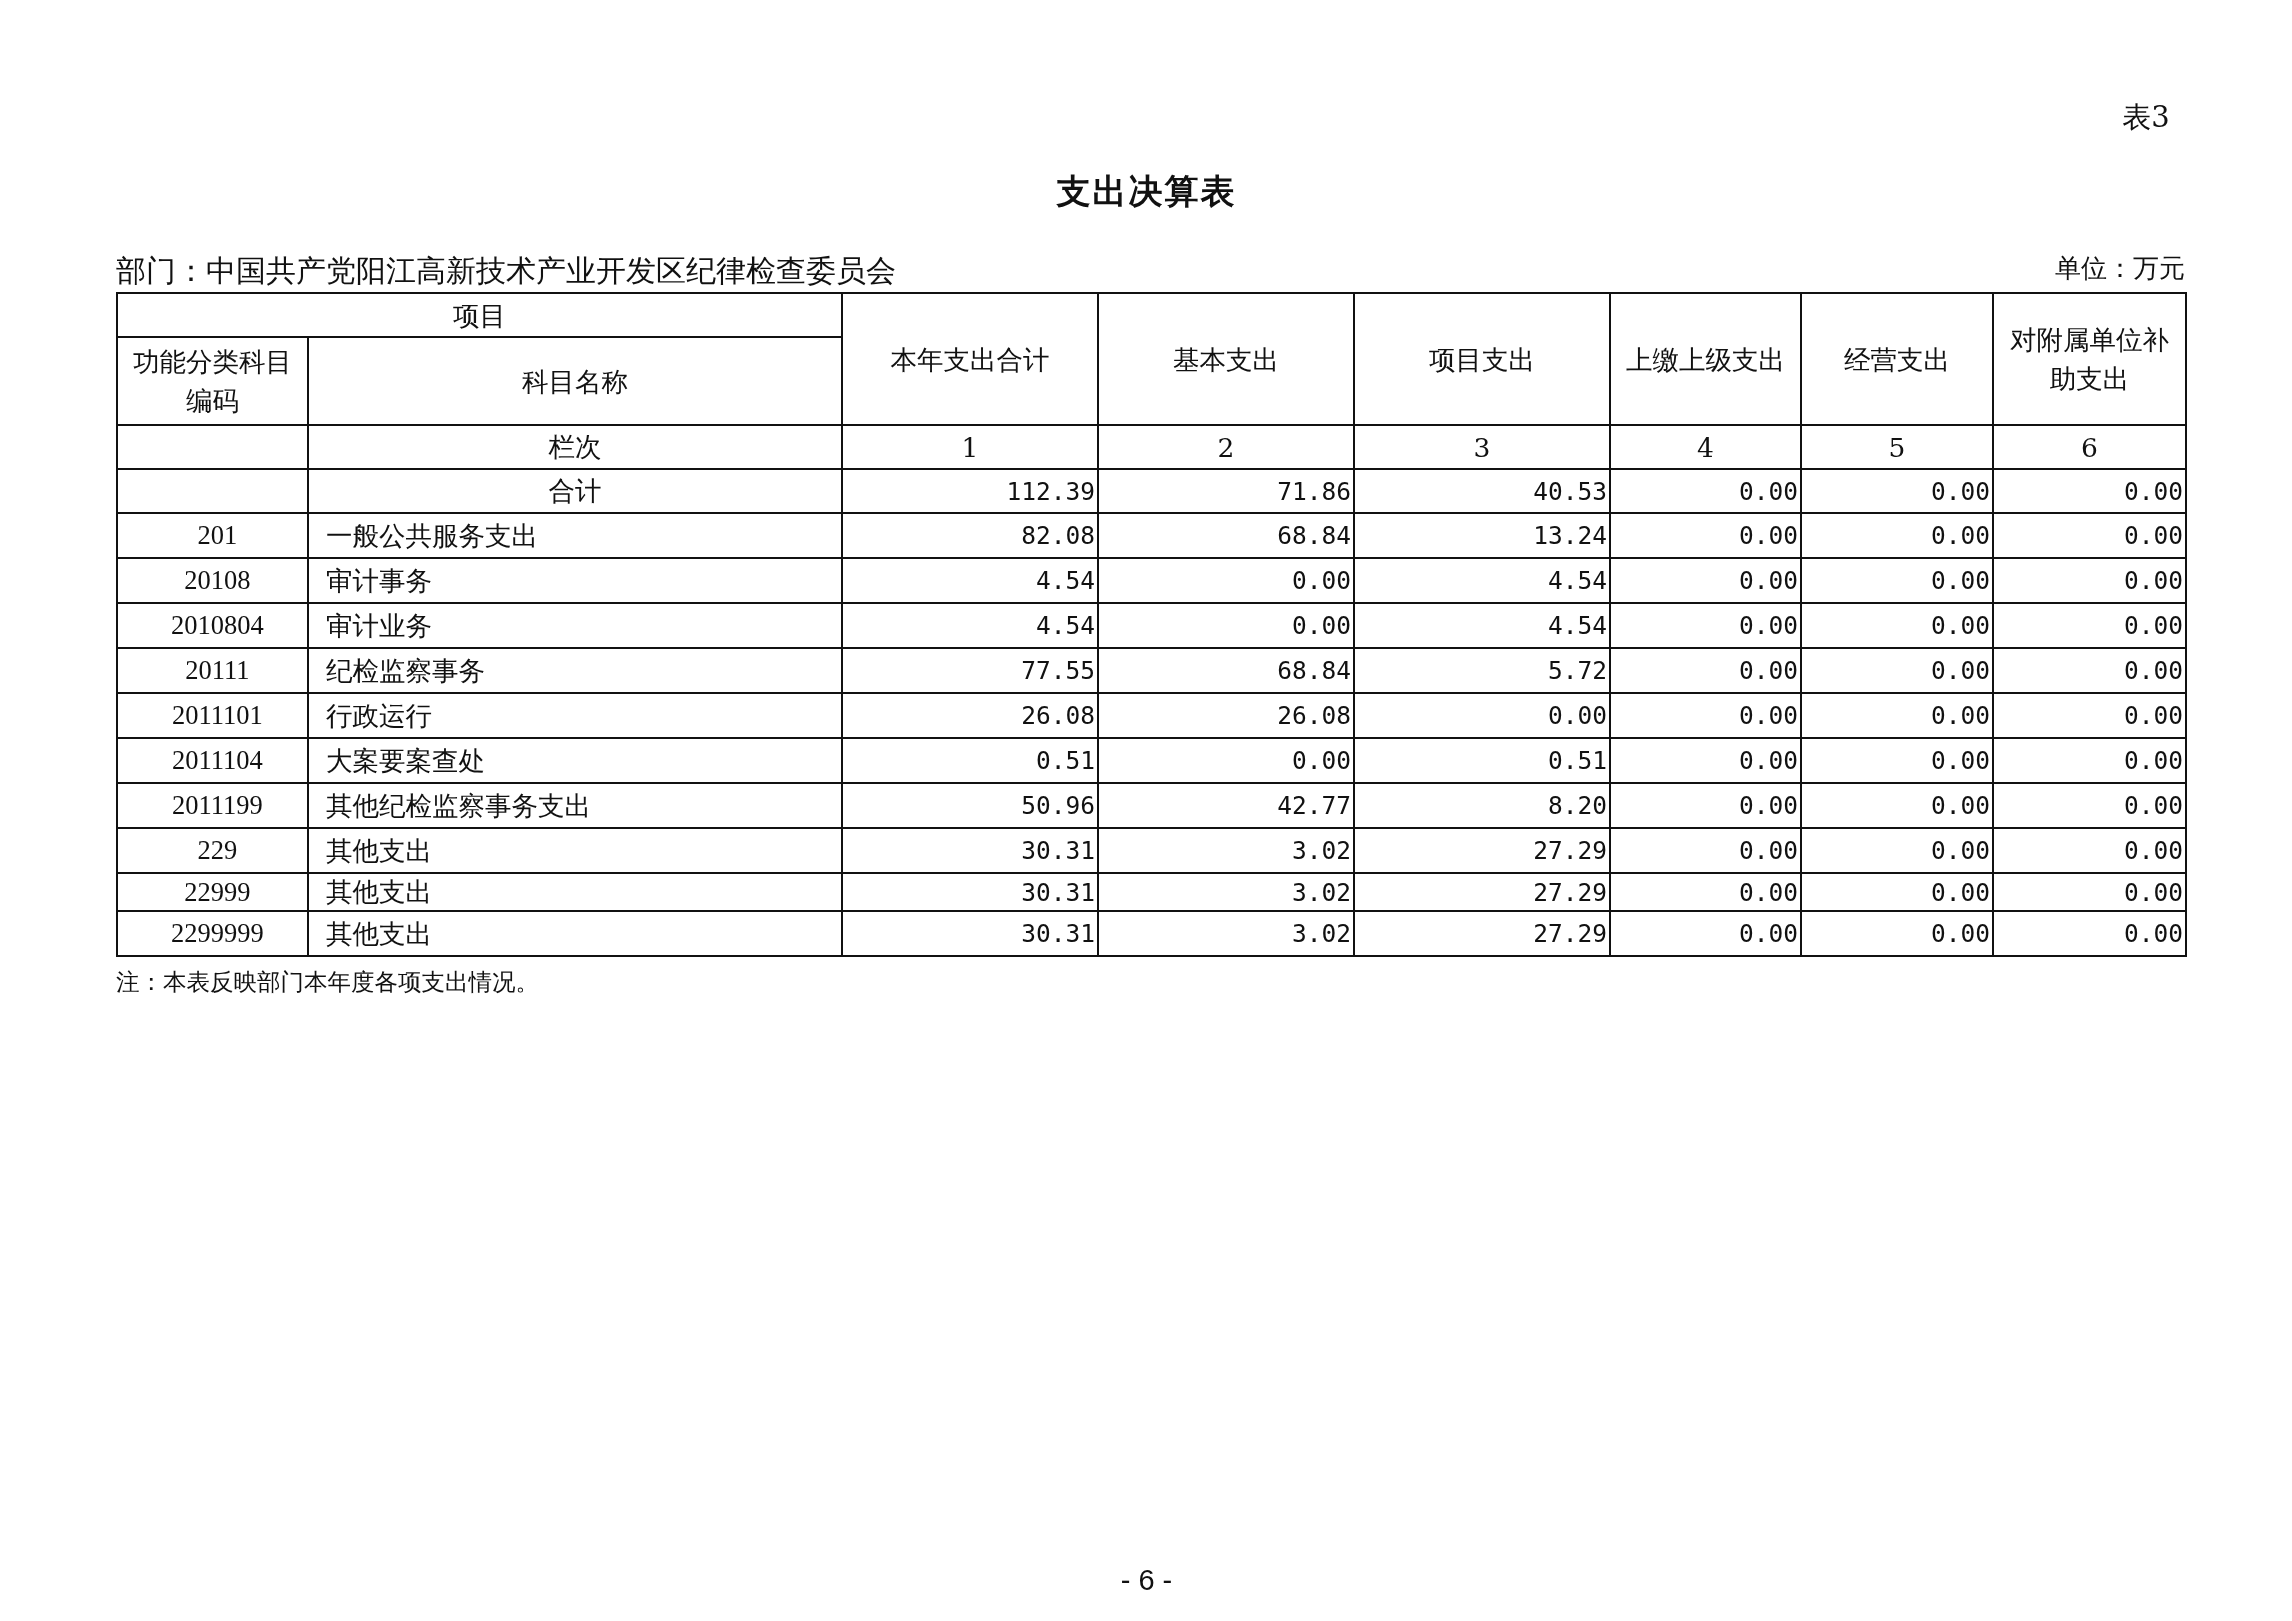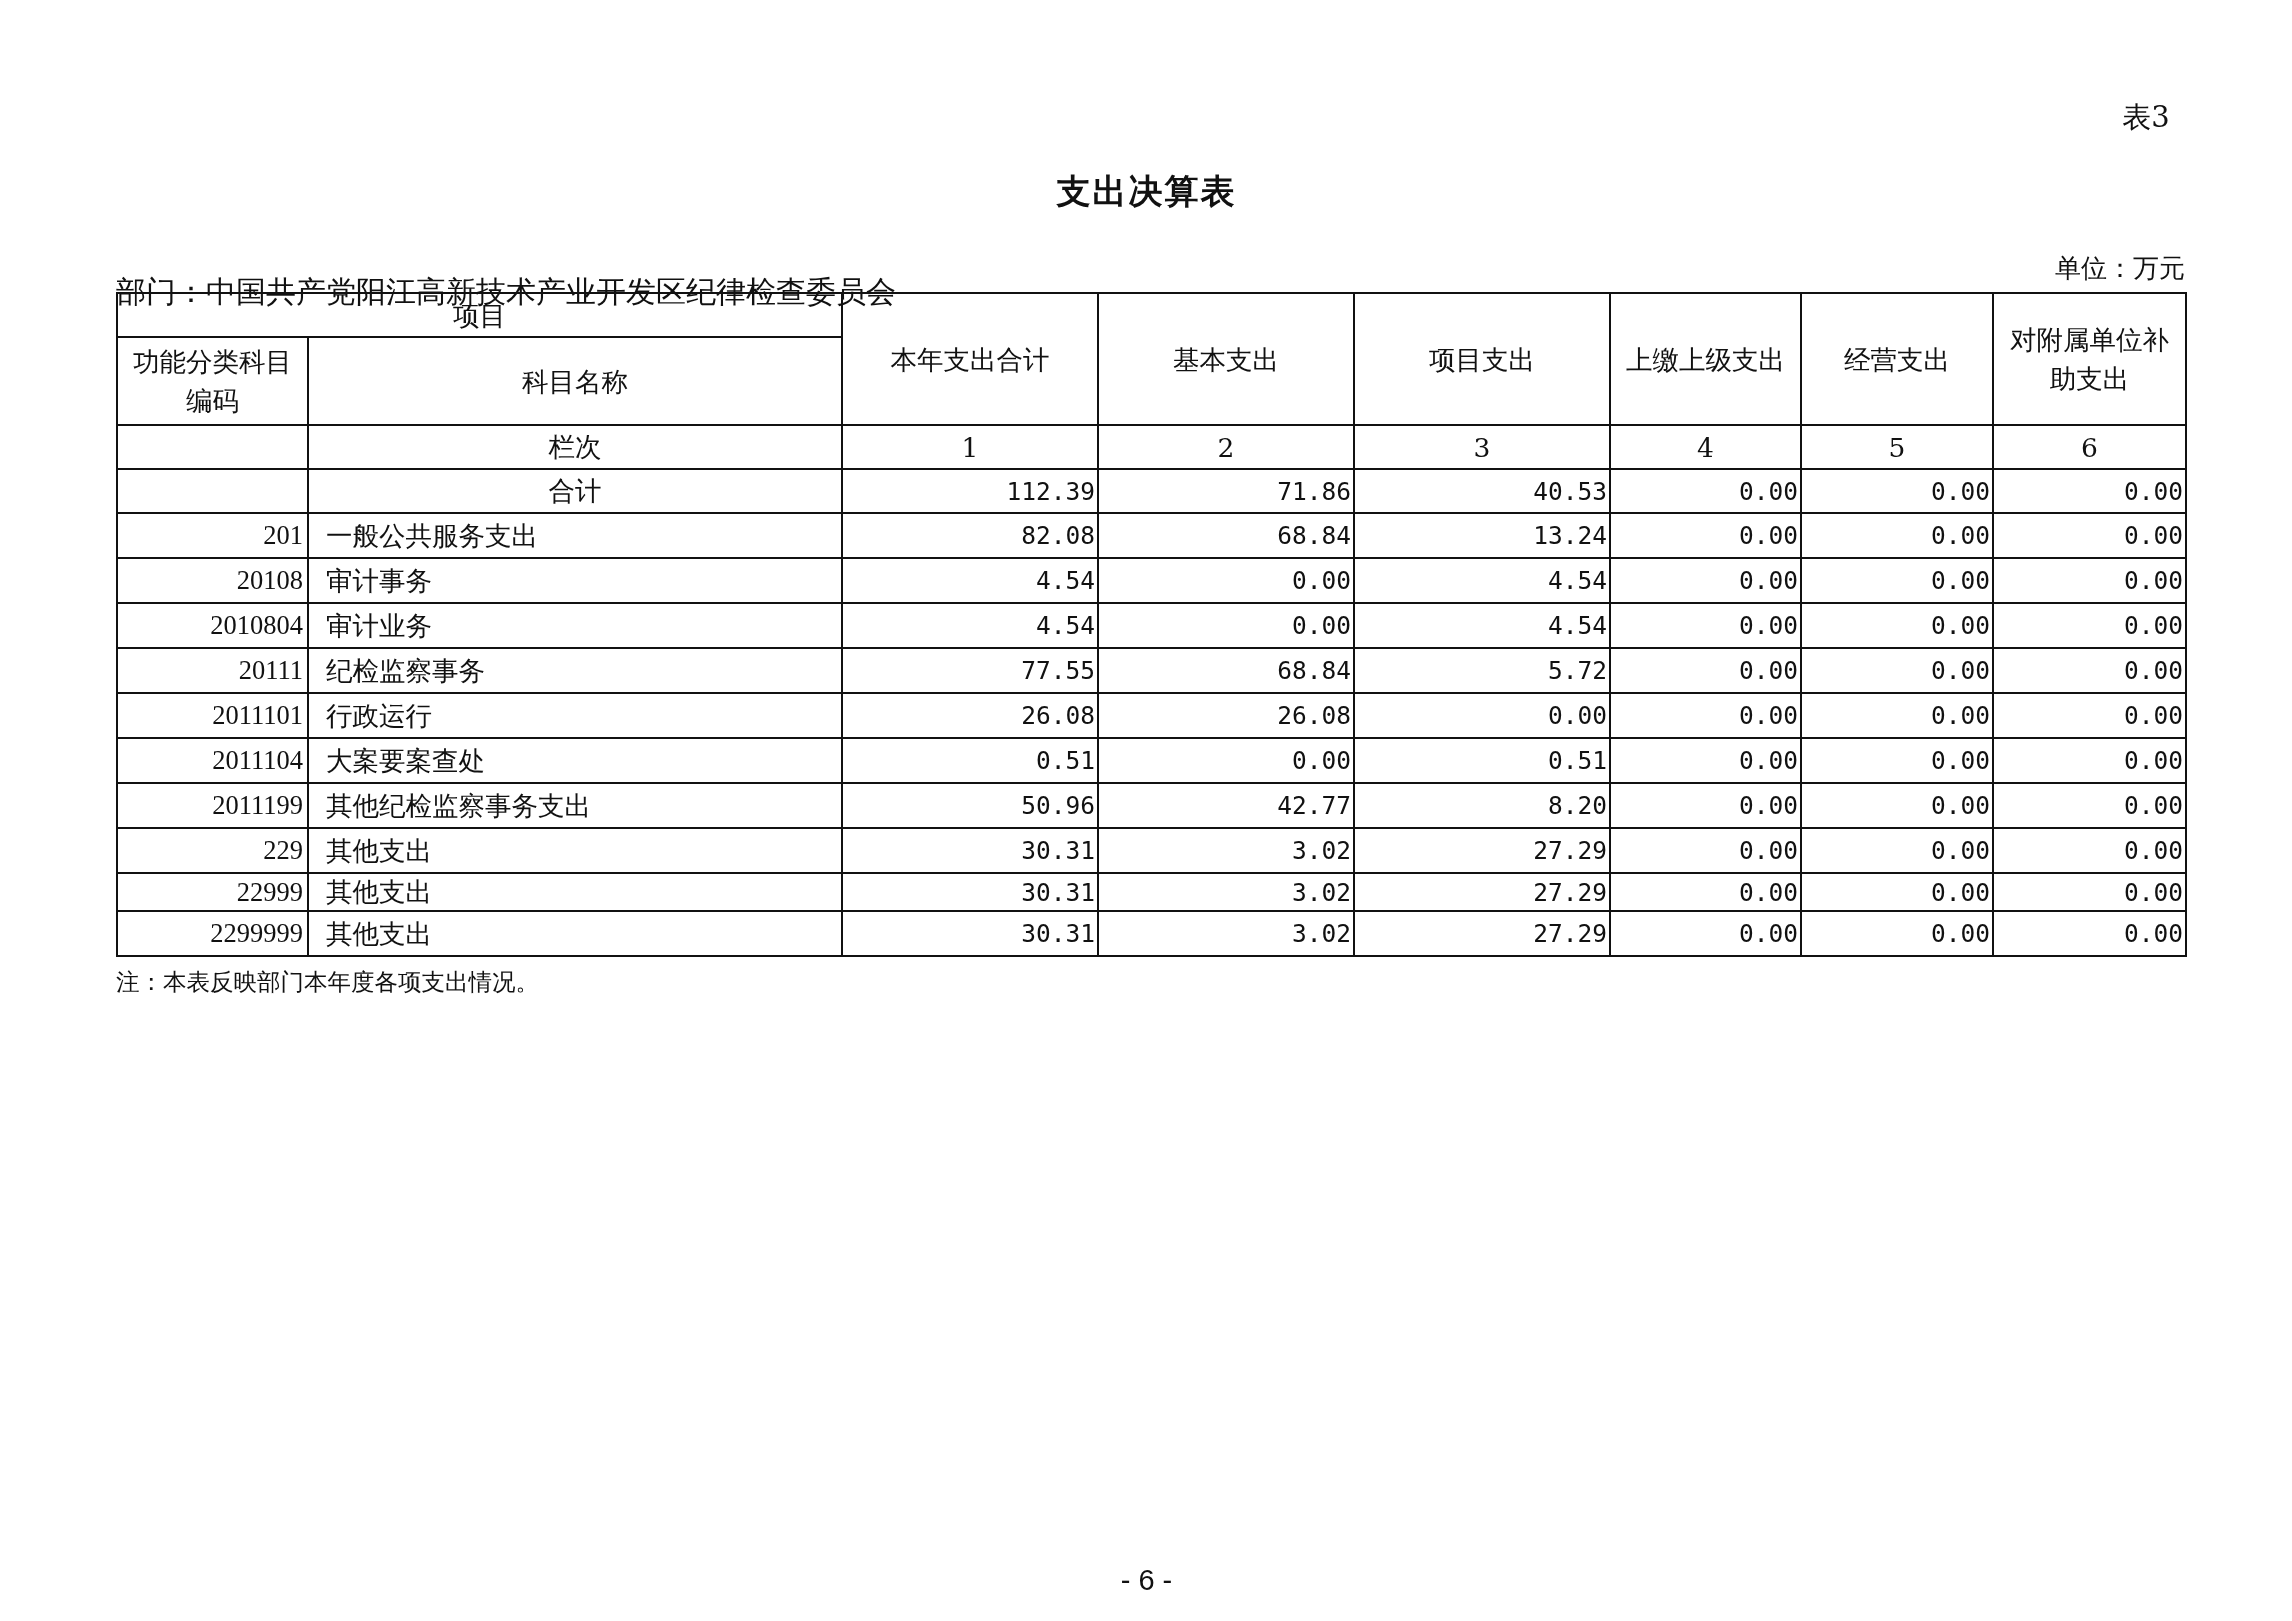--- a/index.html
+++ b/index.html
@@ -2,28 +2,28 @@
 <html><head>
 <meta charset="utf-8">
 <style>
   html, body { margin:0; padding:0; background:#ffffff; }
   body { width:2293px; height:1621px; position:relative; overflow:hidden;
          font-family:"DejaVu Serif","Liberation Serif",serif; color:#111; }
   .abs { position:absolute; }
   #table-no { left:2107px; top:98px; width:78px; text-align:center; font-size:29px; }
   #page-title { left:0; width:2293px; top:169px; text-align:center; font-size:34px; font-weight:bold;
                 font-family:"DejaVu Sans","Liberation Sans",sans-serif; letter-spacing:2px; }
-  #dept { left:116px; top:251px; font-size:30px;margin-top:21px; }
+  #dept { left:116px; top:251px; font-size:30px; }
   #unit { right:108px; top:251px; font-size:26px; }
   table { position:absolute; left:116px; top:292px; width:2069px; border-collapse:collapse;
           table-layout:fixed; font-size:26.5px; }
   td, th { border:2px solid #111; padding:0 3.9px; font-weight:normal; overflow:hidden; white-space:nowrap; }
   th { text-align:center; line-height:39px; }
   td.num { text-align:right; font-family:"DejaVu Sans Mono","Liberation Mono",monospace; font-size:24.5px; padding-right:2px; }
-  td.code { text-align:right; padding-left:13.7px; font-family:"Liberation Serif",serif;border-radius:12px; }
+  td.code { text-align:center; padding-left:13.7px; font-family:"Liberation Serif",serif;border-radius:12px; }
   td.name { text-align:left; padding-left:17px; }
   td.center { text-align:center; }
   th.wrap { white-space:normal; line-height:39px; }
   #note { left:116px; top:966px; font-size:23.5px; }
   #page-num { left:0; width:2293px; top:1564px; text-align:center; font-size:29px;
               font-family:"Liberation Sans",sans-serif; }
 </style>
 </head>
 <body>
 

